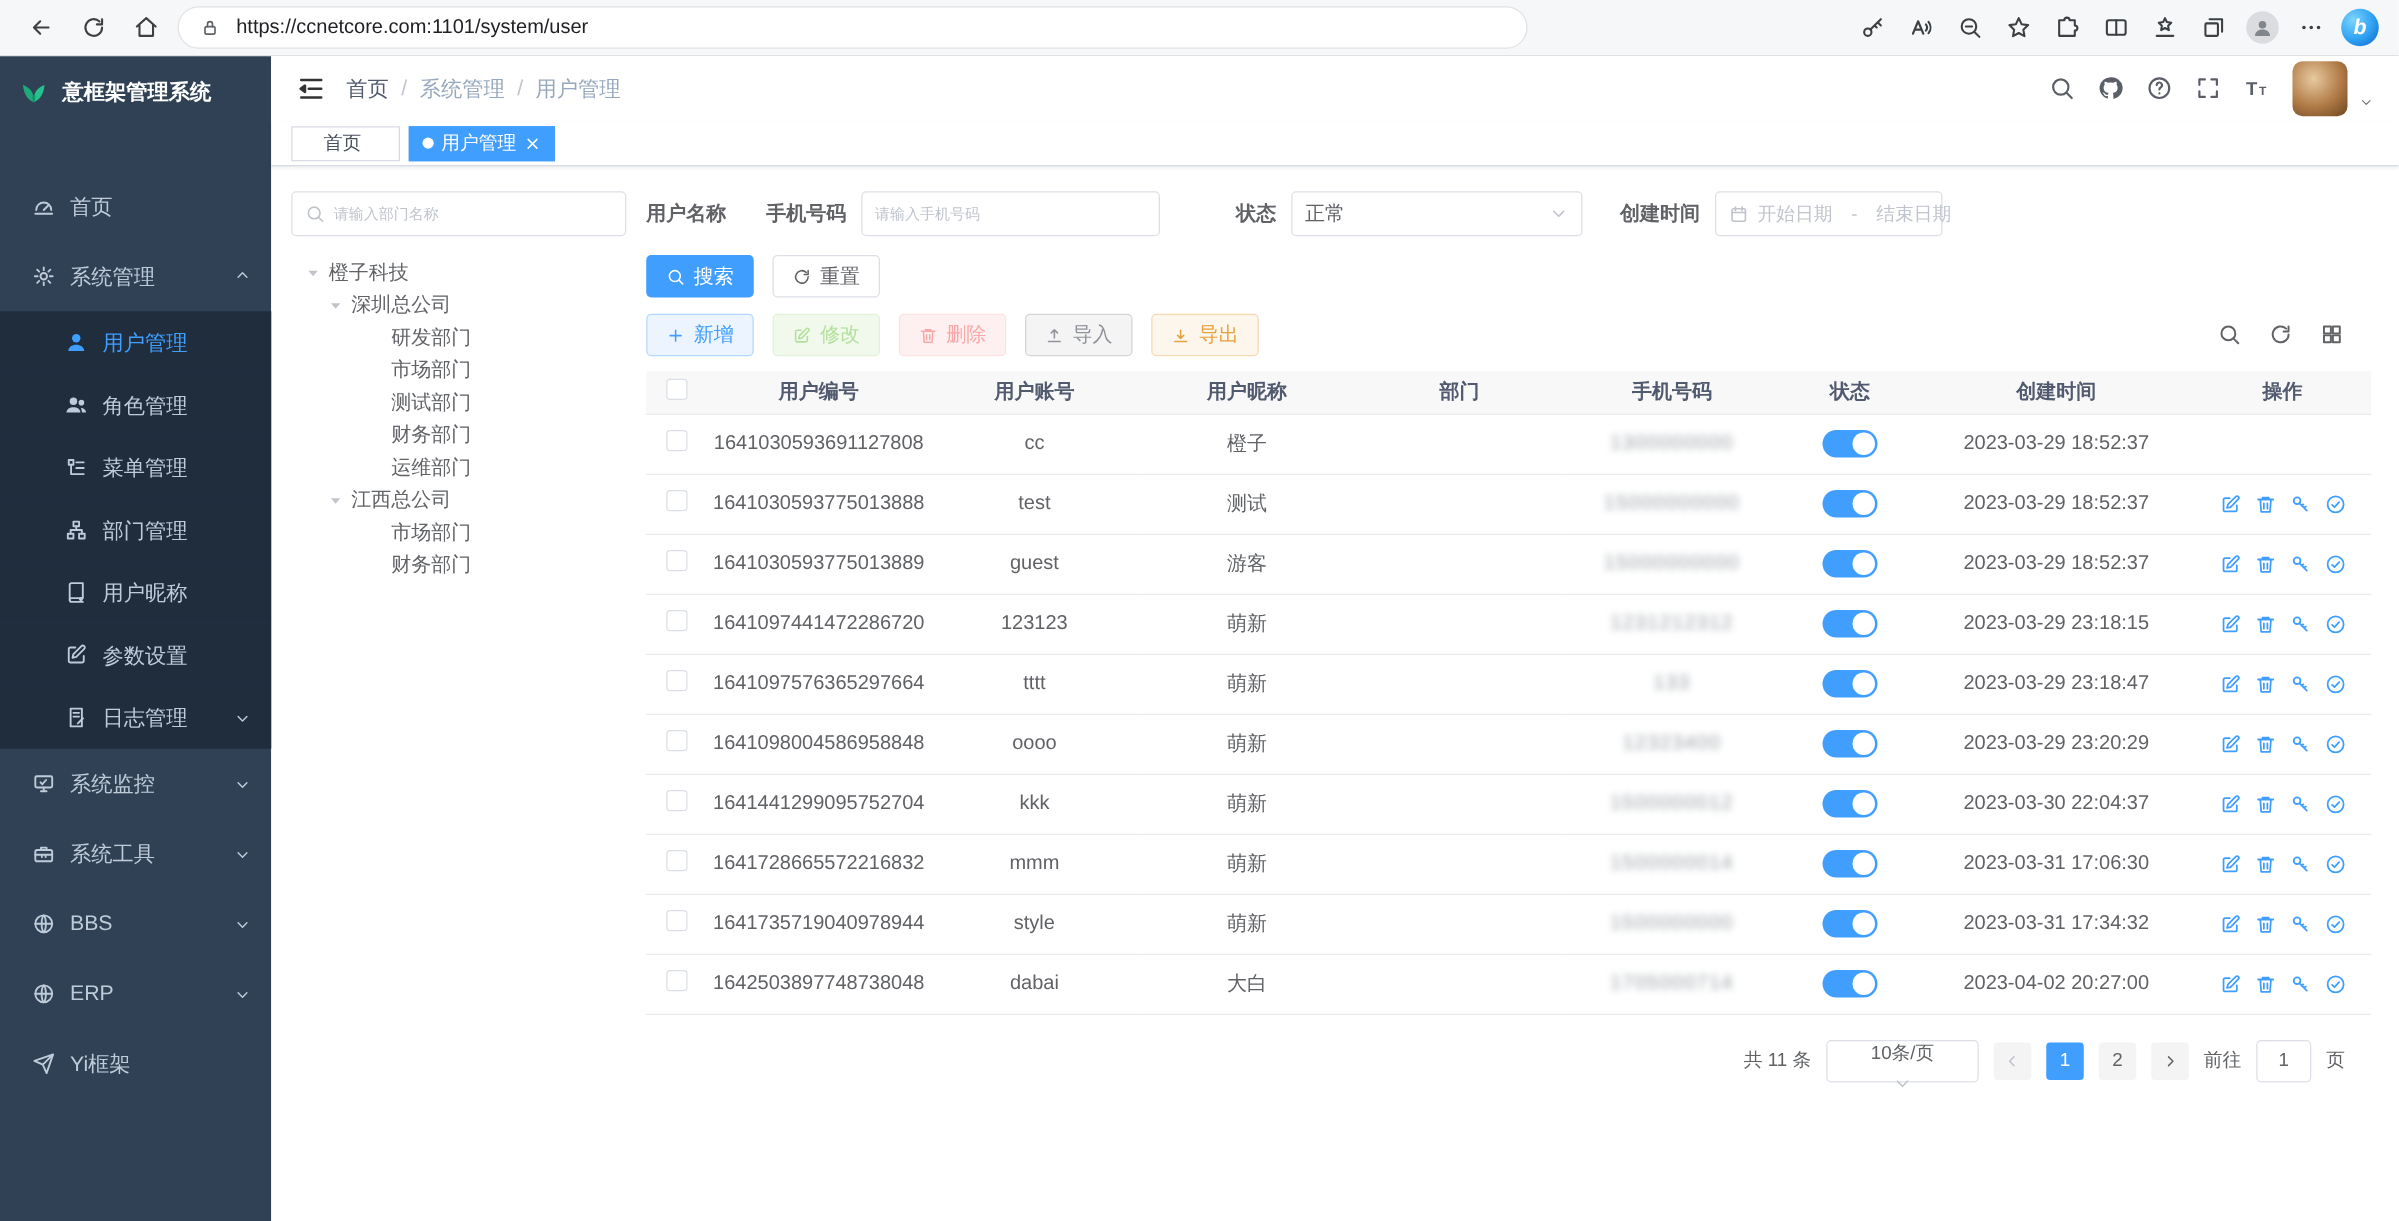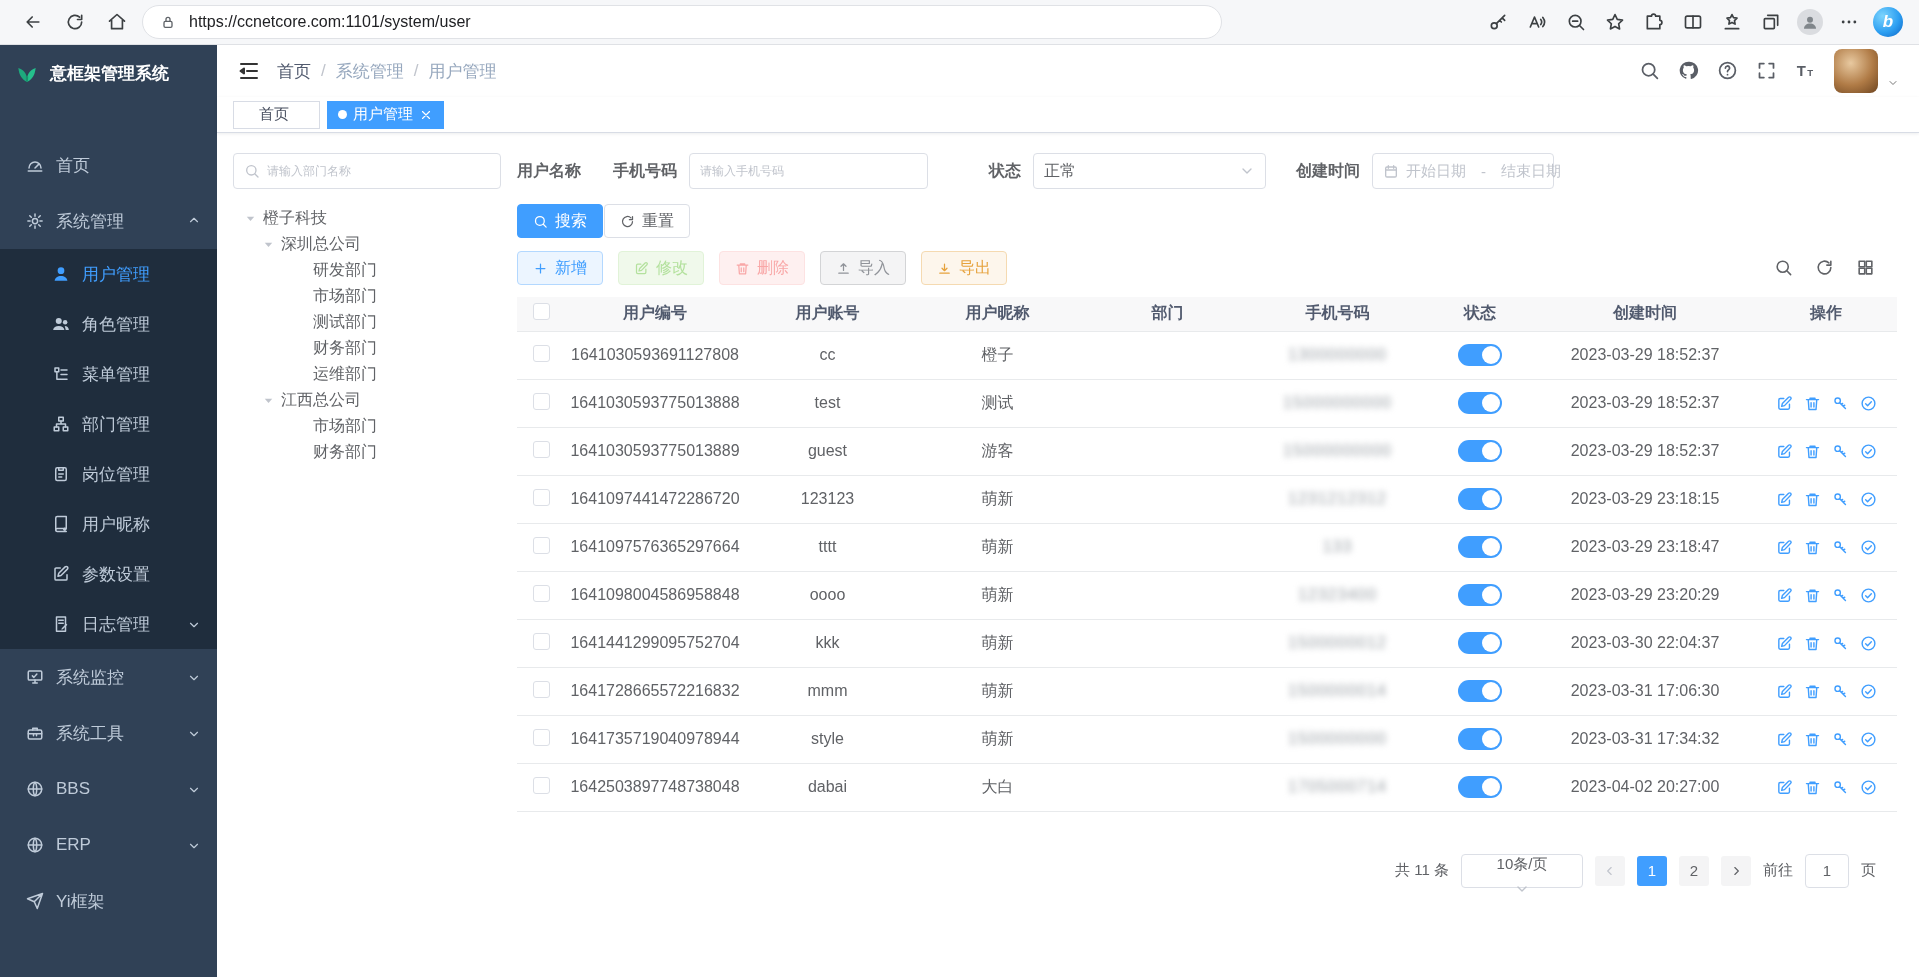--- a/index.html
+++ b/index.html
@@ -99,21 +99,21 @@
   .daterange .ph { color:#c0c4cc; font-size:15px; white-space:nowrap; }
   .daterange .sep { color:#c0c4cc; font-size:15px; padding:0 8px; }
   .mr1{ margin-right:32px; } .mr2{ margin-right:61px; } .mr3{ margin-right:30px; }
 
   .btn { height:34px; border-radius:4px; border:1px solid #dcdfe6; background:#fff;
     display:inline-flex; align-items:center; gap:7px; padding:0 15px; font-size:16px;
     color:#606266; cursor:pointer; font-family:inherit; }
   .btn .bi { width:15px; height:15px; display:flex; }
   .btn .bi svg { width:15px; height:15px; }
   .btn-primary { background:#409eff; border-color:#409eff; color:#fff; }
-  .btn-row { margin-top:15px; display:flex; gap:1px; }
+  .btn-row { margin-top:15px; display:flex; gap:15px; }
   .tool-row { margin-top:13px; display:flex; gap:15px; align-items:center; }
   .btn-add    { background:#ecf5ff; border-color:#b3d8ff; color:#409eff; }
   .btn-edit   { background:#f0f9eb; border-color:#e1f3d8; color:#b3e19d; cursor:not-allowed; }
   .btn-del    { background:#fef0f0; border-color:#fde2e2; color:#f9a7a7; cursor:not-allowed; }
   .btn-import { background:#f4f4f5; border-color:#d3d4d6; color:#909399; }
   .btn-export { background:#fdf6ec; border-color:#f5dab1; color:#e6a23c; }
   .tool-right { margin-left:auto; display:flex; gap:21px; }
   .tool-ic { width:20px; height:20px; color:#606266; cursor:pointer; display:flex; }
   .tool-ic svg { width:19px; height:19px; }
 
@@ -128,21 +128,21 @@
   .phone-mask { filter:blur(3px); color:#9aa0a6; letter-spacing:1px; }
   .switch { width:44px; height:22px; border-radius:11px; background:#409eff; position:relative;
     display:inline-block; cursor:pointer; vertical-align:middle; }
   .switch::after { content:""; position:absolute; right:2px; top:2px; width:18px; height:18px;
     border-radius:50%; background:#fff; }
   .ops { display:flex; justify-content:center; gap:11px; }
   .op-ic { width:17px; height:17px; color:#409eff; cursor:pointer; display:flex; }
   .op-ic svg { width:17px; height:17px; }
 
   
-  .pager { margin-top:42px; display:flex; align-items:center; justify-content:flex-end;
+  .pager { margin-top:20px; display:flex; align-items:center; justify-content:flex-end;
     gap:12px; font-size:15px; color:#606266; padding-bottom:30px; }
   .pg-select { width:122px; height:34px;flex-direction:column; }
   .pg-btn { width:30px; height:30px; border-radius:3px; background:#f4f4f5; display:flex;
     align-items:center; justify-content:center; color:#606266; cursor:pointer; }
   .pg-btn svg { width:14px; height:14px; }
   .pg-btn.disabled { color:#c0c4cc; }
   .pg-page { width:30px; height:30px; border-radius:3px; background:#f4f4f5; display:flex;
     align-items:center; justify-content:center; font-size:15px; color:#606266; cursor:pointer; }
   .pg-page.active { background:#409eff; color:#fff; }
   .pg-goto { width:44px; height:34px; border:1px solid #dcdfe6; border-radius:4px;
@@ -325,30 +325,20 @@
               <rect x="9" y="3" width="6" height="5"></rect>
               <rect x="3" y="16" width="6" height="5"></rect>
               <rect x="15" y="16" width="6" height="5"></rect>
               <path d="M12 8v4M6 16v-4h12v4"></path>
             </svg>
           </span>
           <span>部门管理</span>
 
         </div>
 
-        <div class="side-item sub">
-          <span class="mi">
-            <svg viewBox="0 0 24 24" fill="none" stroke="currentColor" stroke-width="2" stroke-linecap="round" stroke-linejoin="round">
-              <rect x="5" y="3.5" width="14" height="17" rx="2"></rect>
-              <path d="M9 3.5V7h6V3.5M9 12h6M9 16h4"></path>
-            </svg>
-          </span>
-          <span>岗位管理</span>
-
-        </div>
 
         <div class="side-item sub">
           <span class="mi">
             <svg viewBox="0 0 24 24" fill="none" stroke="currentColor" stroke-width="2" stroke-linecap="round" stroke-linejoin="round">
               <path d="M5 4a2 2 0 0 1 2-2h12v16H7a2 2 0 0 0-2 2z"></path>
               <path d="M5 20a2 2 0 0 0 2 2h12"></path>
               <circle cx="17" cy="19" r="2.2" fill="currentColor" stroke="none"></circle>
             </svg>
           </span>
           <span>用户昵称</span>

